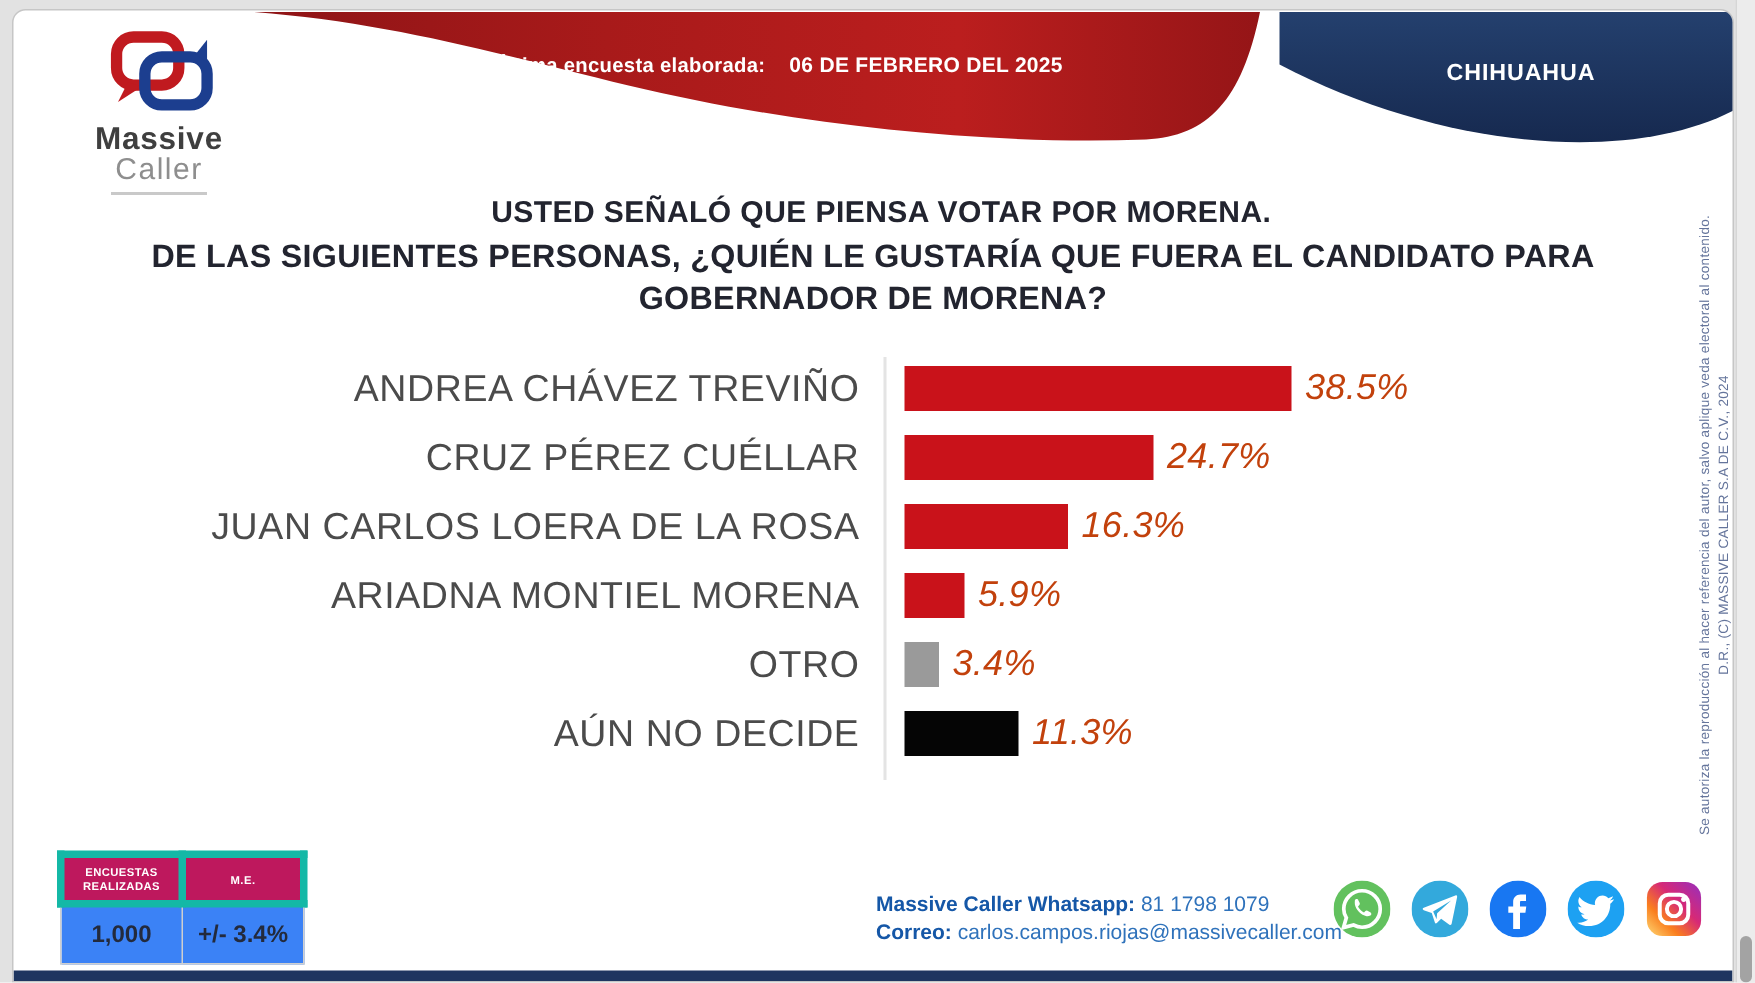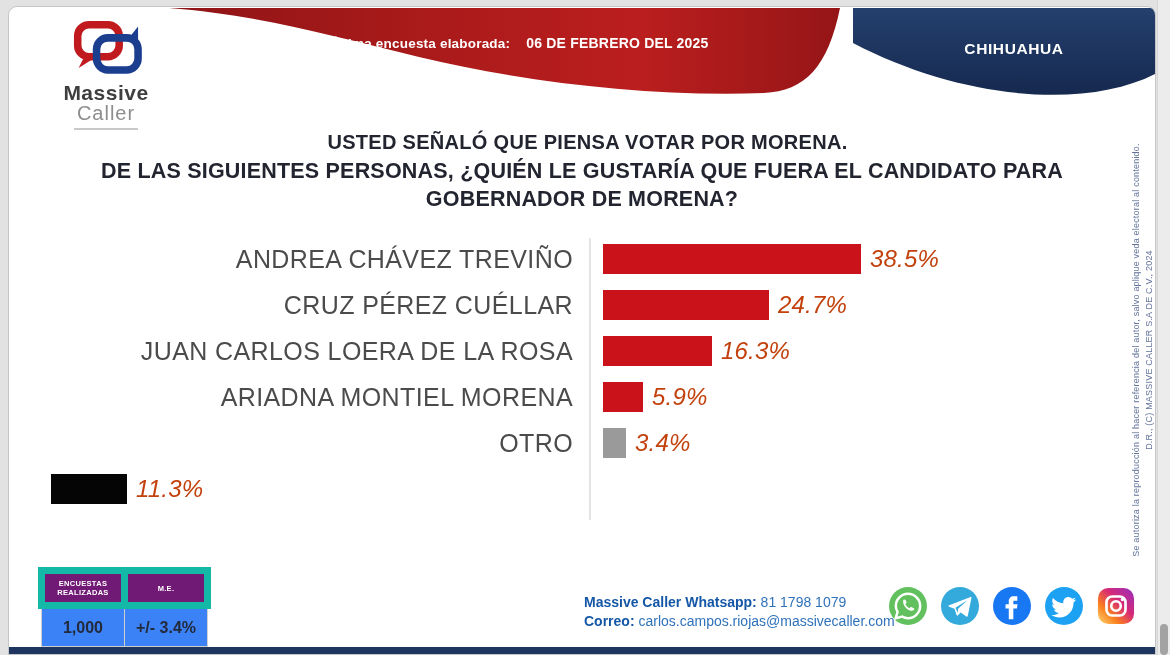--- a/index.html
+++ b/index.html
@@ -42,23 +42,23 @@
   .clabel{
     width:552px;text-align:right;font-size:25px;color:#4b4b4b;
     letter-spacing:.4px;white-space:nowrap;
   }
   .cbars{display:flex;align-items:center;margin-left:30px;}
   .cbar{height:30px;}
   .cpct{font-size:24px;color:#c2410c;margin-left:9px;letter-spacing:.2px;font-style:italic;}
   
   .stats{position:absolute;left:29px;top:560px;border-collapse:collapse;}
   .stats th{
-    background:#701a75;color:#fff;font-size:7.5px;font-weight:700;
+    background:#be185d;color:#fff;font-size:7.5px;font-weight:700;
     width:72px;height:28px;line-height:1.2;text-align:center;letter-spacing:.3px;
-    border:7px solid #14b8a6;padding:0 2px;
+    border:5px solid #14b8a6;padding:0 2px;
   }
   .stats td{
     background:#3b82f6;border:1px solid #cfcfcf;height:35px;text-align:center;
     font-size:16px;font-weight:700;color:#232a3c;
   }
   
   .contact{position:absolute;left:575px;top:586px;font-size:14px;line-height:19px;color:#2f72bb;}
   .contact b{color:#1557a7;font-weight:700;}
   
   .social{position:absolute;left:880px;top:580px;display:flex;gap:14px;align-items:center;}
@@ -149,20 +149,21 @@
     </div>
   </div>
   <div class="crow">
     <div class="clabel">OTRO</div>
     <div class="cbars">
       <div class="cbar" style="width:23px;background:#9a9a9a"></div>
       <span class="cpct">3.4%</span>
     </div>
   </div>
   <div class="crow">
+    <div class="clabel">AÚN NO DECIDE</div>
     <div class="cbars">
       <div class="cbar" style="width:76px;background:#050505"></div>
       <span class="cpct">11.3%</span>
     </div>
   </div>
     </div>
 
   <table class="stats">
     <tbody>
         <tr>

